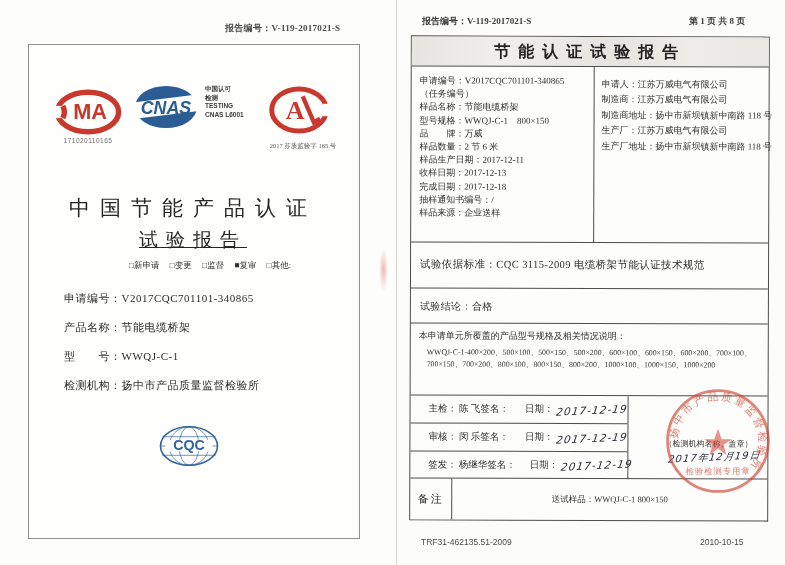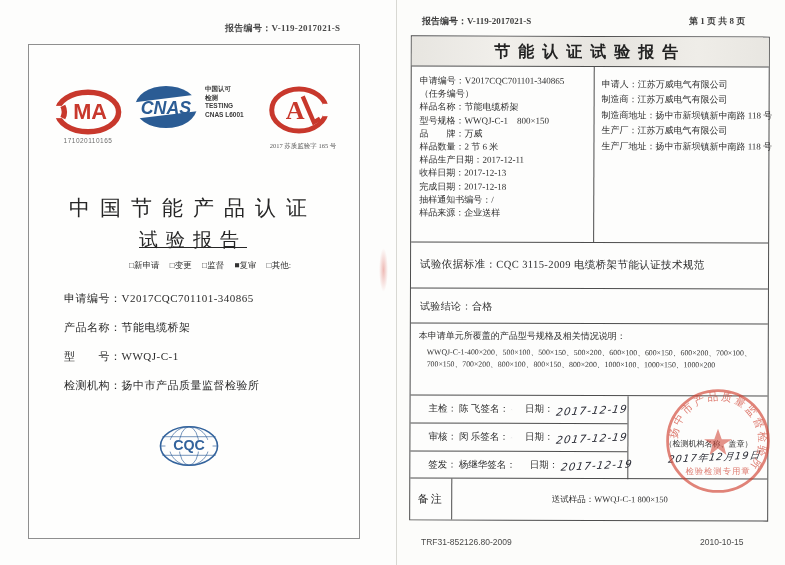--- a/index.html
+++ b/index.html
@@ -230,17 +230,17 @@
         <path id="stampcircle" d="M60,60 m-44,0 a44,44 0 1,1 88,0 a44,44 0 1,1 -88,0"></path>
       </defs>
       <circle cx="60" cy="60" r="54" fill="none" stroke="rgba(208,62,46,.75)" stroke-width="3"></circle>
       <text font-size="11.5" fill="rgba(208,62,46,.8)" letter-spacing="2.5" font-family="Liberation Serif, serif">
         <textPath href="#stampcircle" startOffset="2">扬中市产品质量监督检验所</textPath>
       </text>
       <polygon points="60,47 64,58 75,58 66,64 69,75 60,68 51,75 54,64 45,58 56,58" fill="rgba(208,62,46,.65)"></polygon>
       <text x="60" y="95" text-anchor="middle" font-size="9" fill="rgba(208,62,46,.8)" letter-spacing="1" font-family="Liberation Serif, serif">检验检测专用章</text>
     </svg>
 
-    <div class="r-footer-l">TRF31-852126.80-2009</div>
+    <div class="r-footer-l">TRF31-462135.51-2009</div>
     <div class="r-footer-r">2010-10-15</div>
   </div>
 
 </div>
 
 </body></html>

